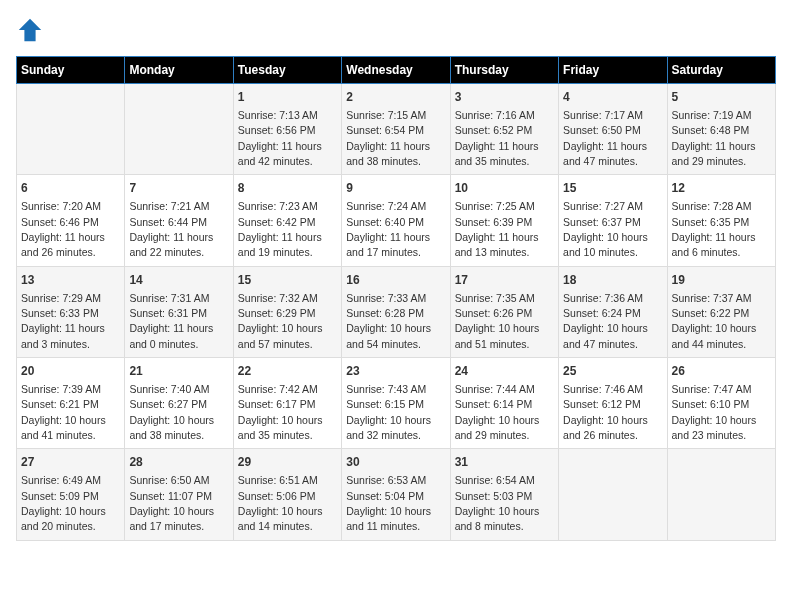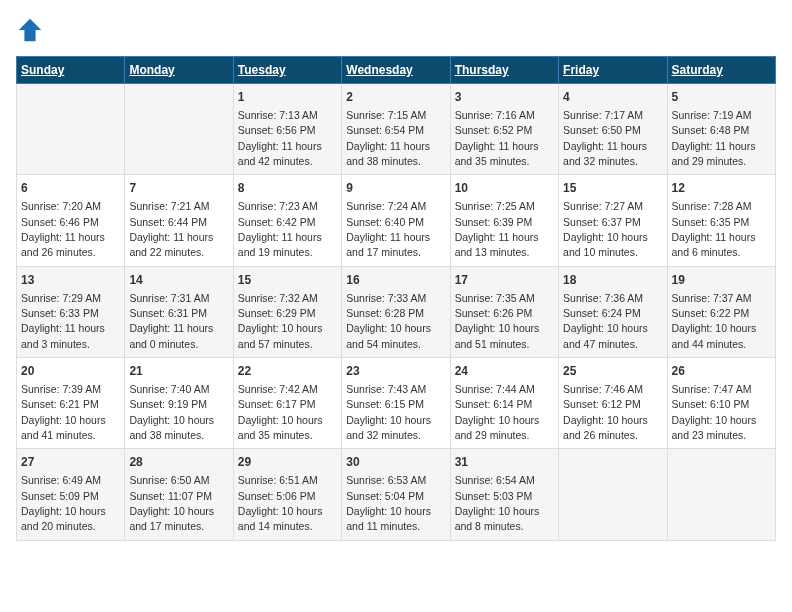--- a/index.html
+++ b/index.html
@@ -45,23 +45,22 @@
     .location {
       font-size: 15px;
       color: #555;
     }
     table {
       width: 100%;
       border-collapse: collapse;
       font-size: 11px;
     }
     thead tr {
-      background-color: #0c4a6e;
+      background-color: #000000;
       color: #fff;
-      text-decoration: underline;
     }
     thead th {
       padding: 6px 4px;
       text-align: left;
       font-weight: bold;
       font-size: 12px;
       border: 1px solid #2e7ec2;
     }
     tbody tr {
       vertical-align: top;
@@ -125,21 +124,21 @@
         <th>Saturday</th>
       </tr>
   </thead>
   <tbody id="calendar-body">
   <tr>
         <td class="empty-cell"></td>
         <td class="empty-cell"></td>
         <td><span class="day-num">1</span><span class="cell-text">Sunrise: 7:13 AM</span><br><span class="cell-text">Sunset: 6:56 PM</span><br><span class="cell-text">Daylight: 11 hours and 42 minutes.</span></td>
         <td><span class="day-num">2</span><span class="cell-text">Sunrise: 7:15 AM</span><br><span class="cell-text">Sunset: 6:54 PM</span><br><span class="cell-text">Daylight: 11 hours and 38 minutes.</span></td>
         <td><span class="day-num">3</span><span class="cell-text">Sunrise: 7:16 AM</span><br><span class="cell-text">Sunset: 6:52 PM</span><br><span class="cell-text">Daylight: 11 hours and 35 minutes.</span></td>
-        <td><span class="day-num">4</span><span class="cell-text">Sunrise: 7:17 AM</span><br><span class="cell-text">Sunset: 6:50 PM</span><br><span class="cell-text">Daylight: 11 hours and 32 minutes.</span></td>
+        <td><span class="day-num">4</span><span class="cell-text">Sunrise: 7:17 AM</span><br><span class="cell-text">Sunset: 6:50 PM</span><br><span class="cell-text">Daylight: 11 hours and 47 minutes.</span></td>
         <td><span class="day-num">5</span><span class="cell-text">Sunrise: 7:19 AM</span><br><span class="cell-text">Sunset: 6:48 PM</span><br><span class="cell-text">Daylight: 11 hours and 29 minutes.</span></td>
       </tr>
       <tr>
         <td><span class="day-num">6</span><span class="cell-text">Sunrise: 7:20 AM</span><br><span class="cell-text">Sunset: 6:46 PM</span><br><span class="cell-text">Daylight: 11 hours and 26 minutes.</span></td>
         <td><span class="day-num">7</span><span class="cell-text">Sunrise: 7:21 AM</span><br><span class="cell-text">Sunset: 6:44 PM</span><br><span class="cell-text">Daylight: 11 hours and 22 minutes.</span></td>
         <td><span class="day-num">8</span><span class="cell-text">Sunrise: 7:23 AM</span><br><span class="cell-text">Sunset: 6:42 PM</span><br><span class="cell-text">Daylight: 11 hours and 19 minutes.</span></td>
         <td><span class="day-num">9</span><span class="cell-text">Sunrise: 7:24 AM</span><br><span class="cell-text">Sunset: 6:40 PM</span><br><span class="cell-text">Daylight: 11 hours and 17 minutes.</span></td>
         <td><span class="day-num">10</span><span class="cell-text">Sunrise: 7:25 AM</span><br><span class="cell-text">Sunset: 6:39 PM</span><br><span class="cell-text">Daylight: 11 hours and 13 minutes.</span></td>
         <td><span class="day-num">15</span><span class="cell-text">Sunrise: 7:27 AM</span><br><span class="cell-text">Sunset: 6:37 PM</span><br><span class="cell-text">Daylight: 10 hours and 10 minutes.</span></td>
         <td><span class="day-num">12</span><span class="cell-text">Sunrise: 7:28 AM</span><br><span class="cell-text">Sunset: 6:35 PM</span><br><span class="cell-text">Daylight: 11 hours and 6 minutes.</span></td>
@@ -148,21 +147,21 @@
         <td><span class="day-num">13</span><span class="cell-text">Sunrise: 7:29 AM</span><br><span class="cell-text">Sunset: 6:33 PM</span><br><span class="cell-text">Daylight: 11 hours and 3 minutes.</span></td>
         <td><span class="day-num">14</span><span class="cell-text">Sunrise: 7:31 AM</span><br><span class="cell-text">Sunset: 6:31 PM</span><br><span class="cell-text">Daylight: 11 hours and 0 minutes.</span></td>
         <td><span class="day-num">15</span><span class="cell-text">Sunrise: 7:32 AM</span><br><span class="cell-text">Sunset: 6:29 PM</span><br><span class="cell-text">Daylight: 10 hours and 57 minutes.</span></td>
         <td><span class="day-num">16</span><span class="cell-text">Sunrise: 7:33 AM</span><br><span class="cell-text">Sunset: 6:28 PM</span><br><span class="cell-text">Daylight: 10 hours and 54 minutes.</span></td>
         <td><span class="day-num">17</span><span class="cell-text">Sunrise: 7:35 AM</span><br><span class="cell-text">Sunset: 6:26 PM</span><br><span class="cell-text">Daylight: 10 hours and 51 minutes.</span></td>
         <td><span class="day-num">18</span><span class="cell-text">Sunrise: 7:36 AM</span><br><span class="cell-text">Sunset: 6:24 PM</span><br><span class="cell-text">Daylight: 10 hours and 47 minutes.</span></td>
         <td><span class="day-num">19</span><span class="cell-text">Sunrise: 7:37 AM</span><br><span class="cell-text">Sunset: 6:22 PM</span><br><span class="cell-text">Daylight: 10 hours and 44 minutes.</span></td>
       </tr>
       <tr>
         <td><span class="day-num">20</span><span class="cell-text">Sunrise: 7:39 AM</span><br><span class="cell-text">Sunset: 6:21 PM</span><br><span class="cell-text">Daylight: 10 hours and 41 minutes.</span></td>
-        <td><span class="day-num">21</span><span class="cell-text">Sunrise: 7:40 AM</span><br><span class="cell-text">Sunset: 9:19 PM</span><br><span class="cell-text">Daylight: 10 hours and 38 minutes.</span></td>
+        <td><span class="day-num">21</span><span class="cell-text">Sunrise: 7:40 AM</span><br><span class="cell-text">Sunset: 6:27 PM</span><br><span class="cell-text">Daylight: 10 hours and 38 minutes.</span></td>
         <td><span class="day-num">22</span><span class="cell-text">Sunrise: 7:42 AM</span><br><span class="cell-text">Sunset: 6:17 PM</span><br><span class="cell-text">Daylight: 10 hours and 35 minutes.</span></td>
         <td><span class="day-num">23</span><span class="cell-text">Sunrise: 7:43 AM</span><br><span class="cell-text">Sunset: 6:15 PM</span><br><span class="cell-text">Daylight: 10 hours and 32 minutes.</span></td>
         <td><span class="day-num">24</span><span class="cell-text">Sunrise: 7:44 AM</span><br><span class="cell-text">Sunset: 6:14 PM</span><br><span class="cell-text">Daylight: 10 hours and 29 minutes.</span></td>
         <td><span class="day-num">25</span><span class="cell-text">Sunrise: 7:46 AM</span><br><span class="cell-text">Sunset: 6:12 PM</span><br><span class="cell-text">Daylight: 10 hours and 26 minutes.</span></td>
         <td><span class="day-num">26</span><span class="cell-text">Sunrise: 7:47 AM</span><br><span class="cell-text">Sunset: 6:10 PM</span><br><span class="cell-text">Daylight: 10 hours and 23 minutes.</span></td>
       </tr>
       <tr>
         <td><span class="day-num">27</span><span class="cell-text">Sunrise: 6:49 AM</span><br><span class="cell-text">Sunset: 5:09 PM</span><br><span class="cell-text">Daylight: 10 hours and 20 minutes.</span></td>
         <td><span class="day-num">28</span><span class="cell-text">Sunrise: 6:50 AM</span><br><span class="cell-text">Sunset: 11:07 PM</span><br><span class="cell-text">Daylight: 10 hours and 17 minutes.</span></td>
         <td><span class="day-num">29</span><span class="cell-text">Sunrise: 6:51 AM</span><br><span class="cell-text">Sunset: 5:06 PM</span><br><span class="cell-text">Daylight: 10 hours and 14 minutes.</span></td>

